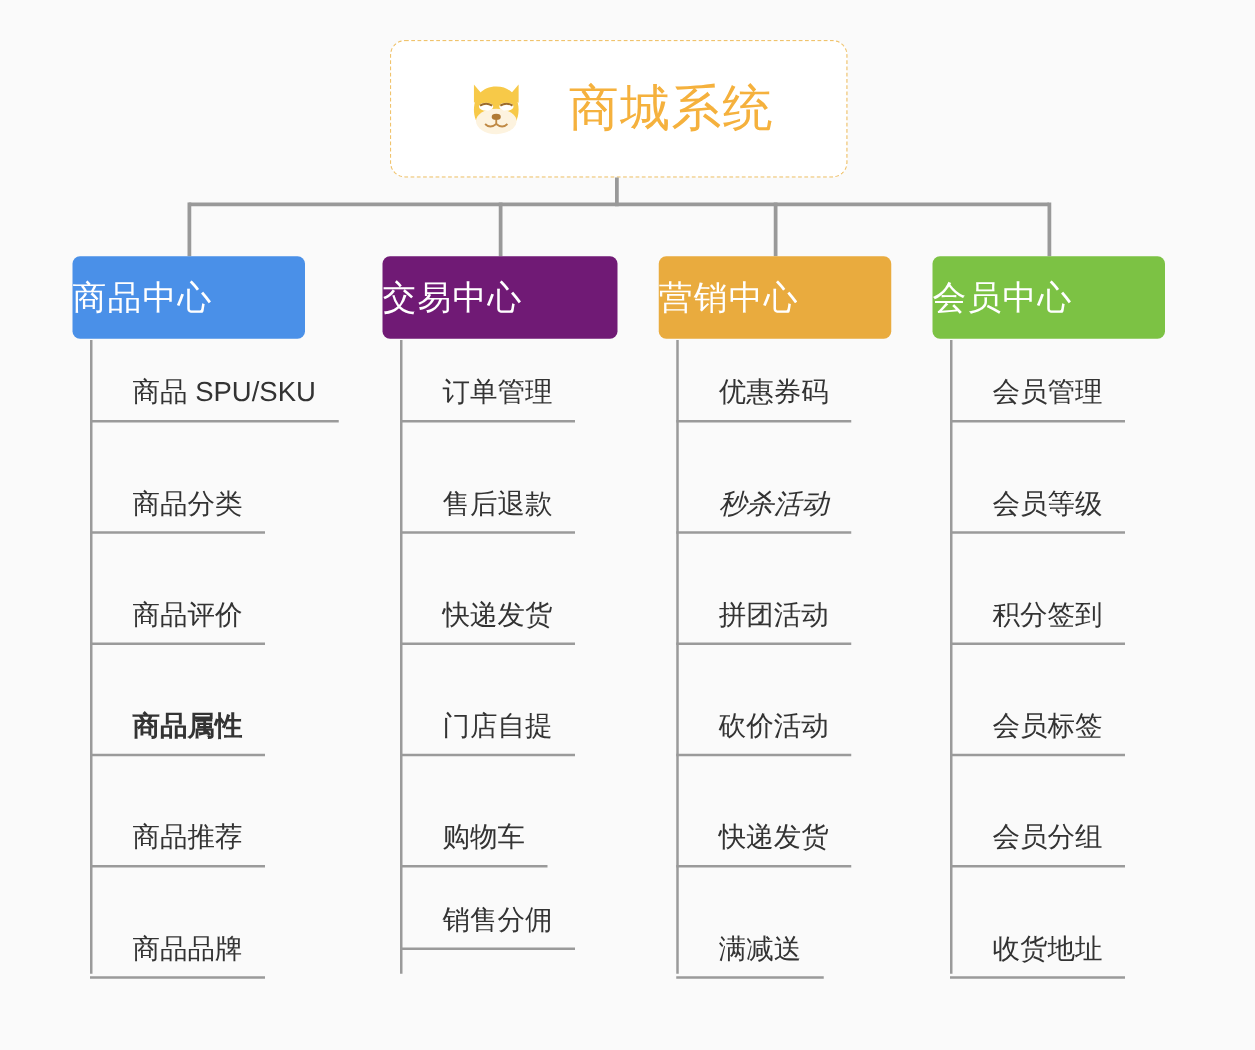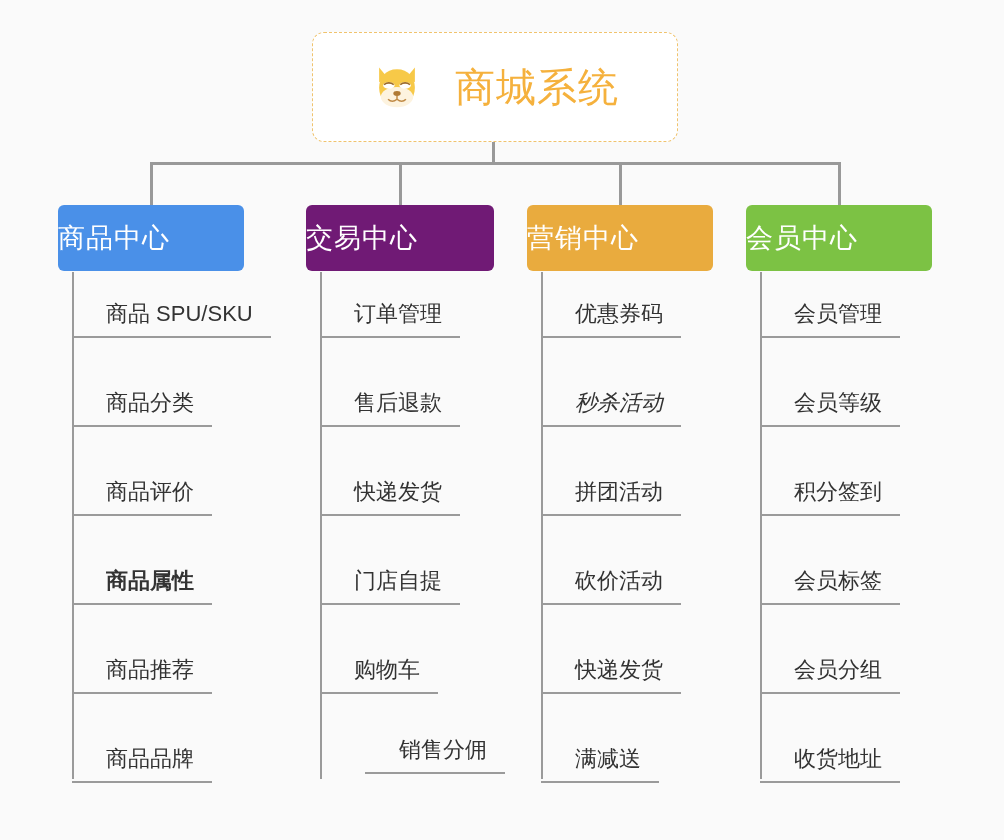--- a/index.html
+++ b/index.html
@@ -153,21 +153,21 @@
       <div class="cat-box" style="left: 306px; top: 205px; width: 188px; background: #701a75;">
         <span>交易中心</span>
       </div>
       <div class="leaf-col" style="left: 320px;">
         <div class="leaf-spine" style="height: 507px;"></div>
         <div class="leaf" style="top: 28px;"><span class="leaf-text">订单管理</span></div>
         <div class="leaf" style="top: 117px;"><span class="leaf-text">售后退款</span></div>
         <div class="leaf" style="top: 206px;"><span class="leaf-text">快递发货</span></div>
         <div class="leaf" style="top: 295px;"><span class="leaf-text">门店自提</span></div>
         <div class="leaf" style="top: 384px;"><span class="leaf-text">购物车</span></div>
-        <div class="leaf" style="top: 464px; padding-left: 45px;"><span class="leaf-text">销售分佣</span></div>
+        <div class="leaf" style="top: 450px;"><span class="leaf-text">销售分佣</span></div>
       </div>
       <div class="cat-box" style="left: 527px; top: 205px; width: 186px; background: rgb(233, 171, 62);">
         <span>营销中心</span>
       </div>
       <div class="leaf-col" style="left: 541px;">
         <div class="leaf-spine" style="height: 507px;"></div>
         <div class="leaf" style="top: 28px;"><span class="leaf-text">优惠券码</span></div>
         <div class="leaf" style="top: 117px; font-style: italic;"><span class="leaf-text">秒杀活动</span></div>
         <div class="leaf" style="top: 206px;"><span class="leaf-text">拼团活动</span></div>
         <div class="leaf" style="top: 295px;"><span class="leaf-text">砍价活动</span></div>

